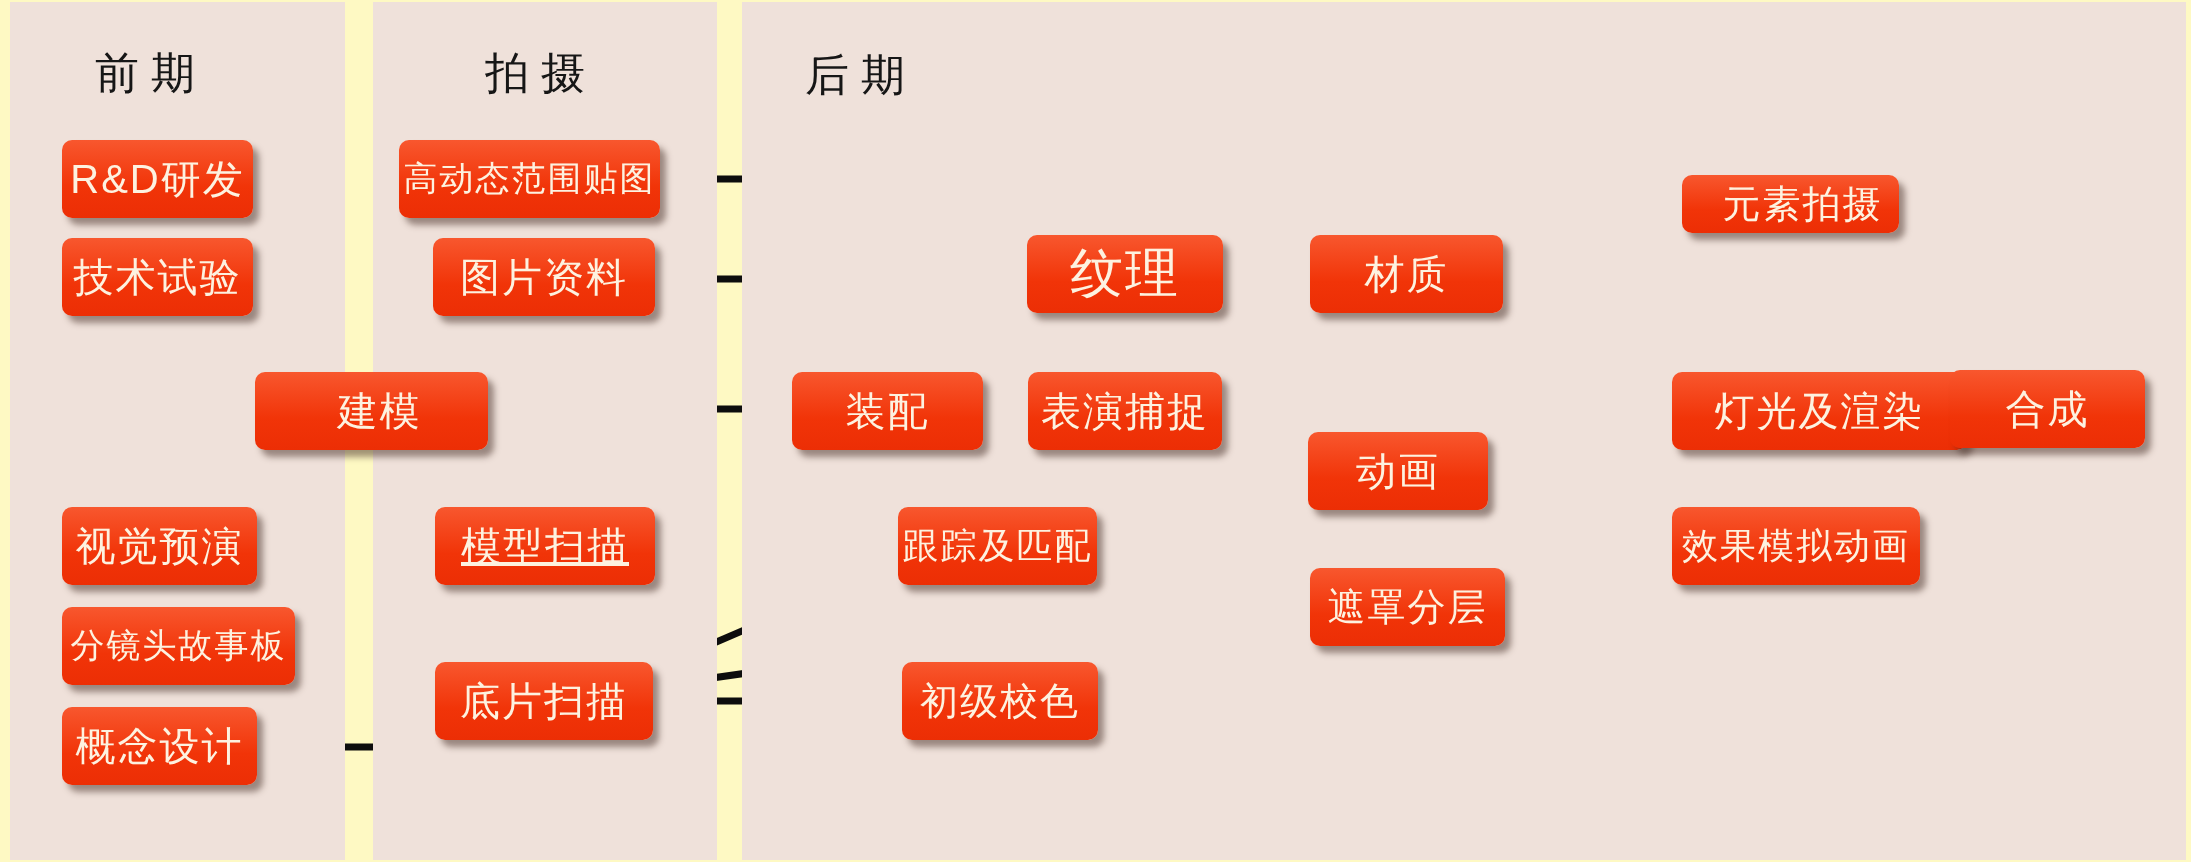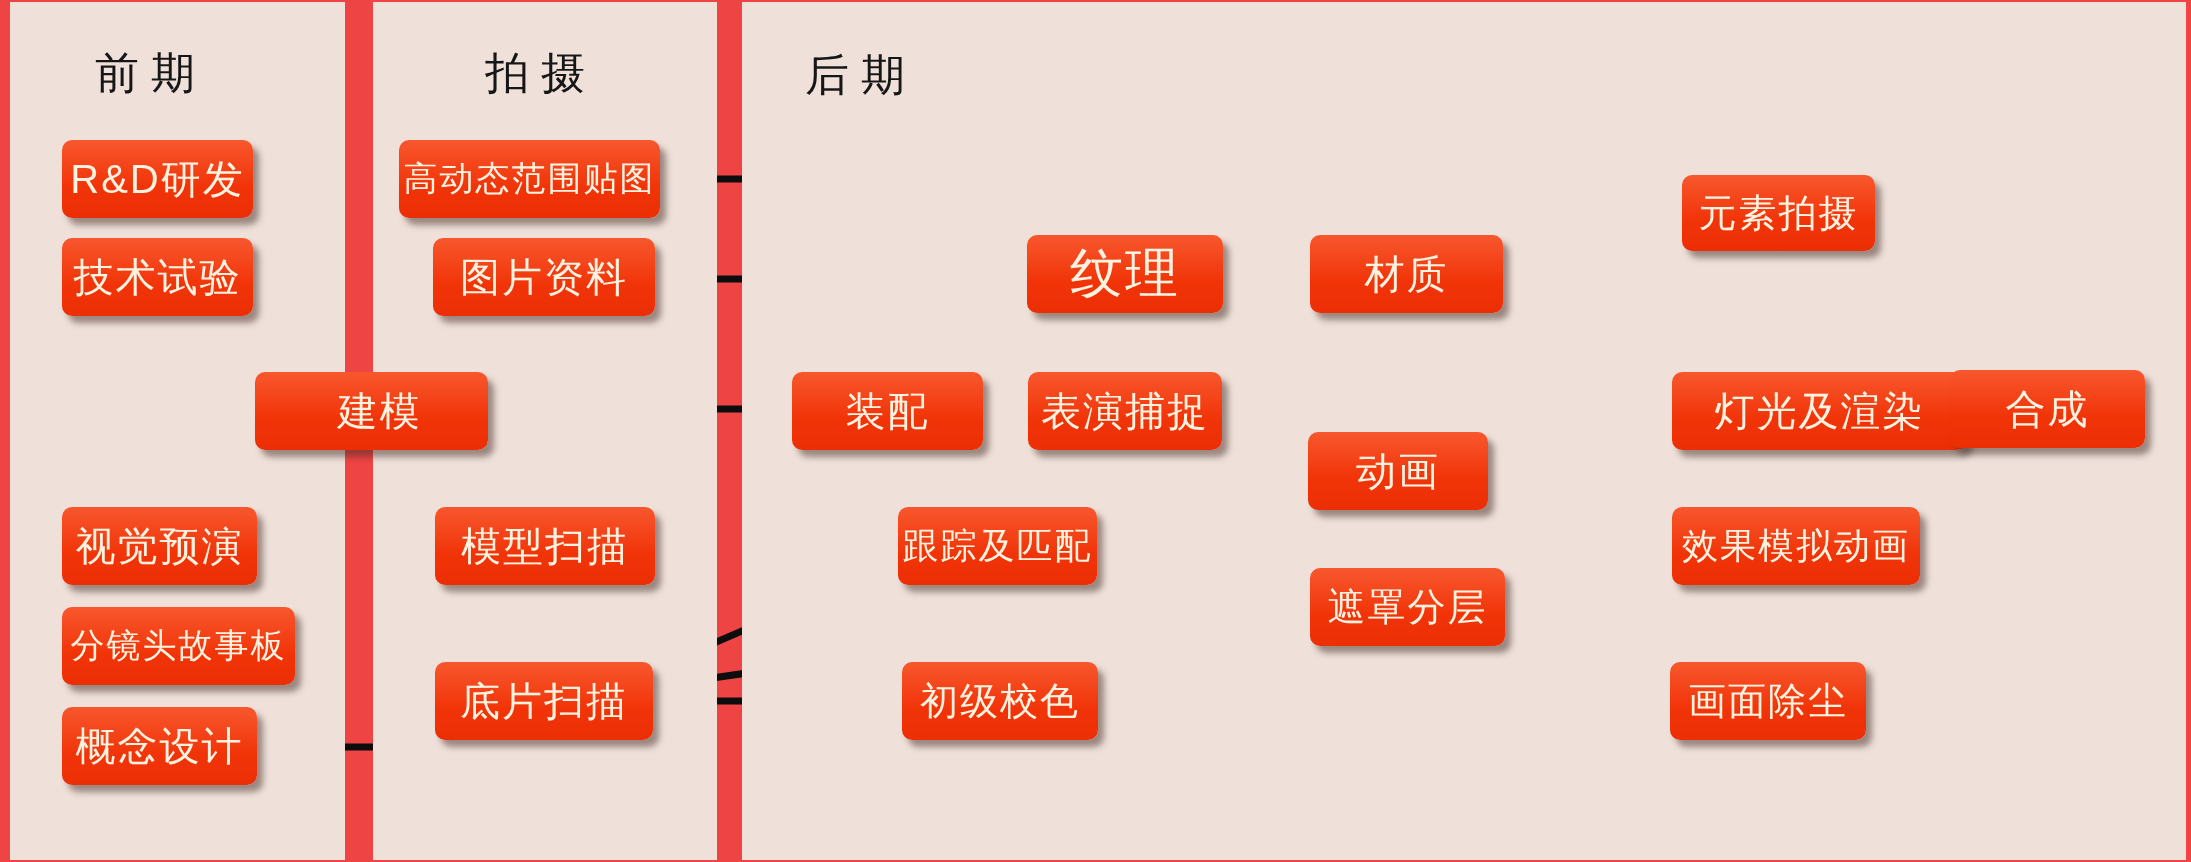--- a/index.html
+++ b/index.html
@@ -11,21 +11,21 @@
   .node{position:absolute;display:flex;align-items:center;justify-content:center;
     border-radius:10px;color:var(--node-text,#fdf2e0);
     background:linear-gradient(180deg,var(--node-top,#f8572e) 0%,#f13408 60%,var(--node-bottom,#ec2e05) 100%);
     box-shadow:6px 7px 6px rgba(70,45,38,.5);
     white-space:nowrap;letter-spacing:2px;}
   #arrows{position:absolute;left:0;top:0;pointer-events:none;}
 </style>
 </head>
 <body>
 
-<div id="stage" style="--col-bg: #efe1da; --node-top: #f8572e; --node-bottom: #ec2e05; --node-text: #fdf2e0; background: #ef4444;">
+<div id="stage" style="--col-bg: #efe1da; --node-top: #f8572e; --node-bottom: #ec2e05; --node-text: #fdf2e0; background: #fef9c3;">
   <svg id="arrows" width="2191" height="862" viewBox="0 0 2191 862">
     <defs>
       <marker id="ah" viewBox="0 0 10 10" refX="9" refY="5" markerWidth="27" markerHeight="21" markerUnits="userSpaceOnUse" orient="auto">
         <path d="M0,0 L10,5 L0,10 z" fill="#0d0d0d"></path>
       </marker>
     </defs>
     <g id="edge-group">
         <polyline points="448,318 448,366" fill="none" stroke="#0d0d0d" stroke-width="7" marker-end="url(#ah)"></polyline>
         <polyline points="303,451 264,502" fill="none" stroke="#0d0d0d" stroke-width="7" marker-end="url(#ah)"></polyline>
         <polyline points="220,705 220,688" fill="none" stroke="#0d0d0d" stroke-width="7" marker-end="url(#ah)"></polyline>
@@ -58,28 +58,27 @@
     <div class="column" style="left: 742px; width: 1444px;"></div>
     <div class="phase-label" style="left: 861px; top: 75px; color: rgb(22, 22, 22);">后期</div>
     <div class="node" style="left: 62px; top: 140px; width: 191px; height: 78px; font-size: 40px;">R&amp;D研发</div>
     <div class="node" style="left: 62px; top: 238px; width: 191px; height: 78px; font-size: 40px;">技术试验</div>
     <div class="node" style="left: 62px; top: 507px; width: 195px; height: 78px; font-size: 40px;">视觉预演</div>
     <div class="node" style="left: 62px; top: 607px; width: 233px; height: 78px; font-size: 34px;">分镜头故事板</div>
     <div class="node" style="left: 62px; top: 707px; width: 195px; height: 78px; font-size: 40px;">概念设计</div>
     <div class="node" style="left: 399px; top: 140px; width: 261px; height: 78px; font-size: 34px;">高动态范围贴图</div>
     <div class="node" style="left: 433px; top: 238px; width: 222px; height: 78px; font-size: 40px;">图片资料</div>
     <div class="node" style="left: 255px; top: 372px; width: 217px; height: 78px; font-size: 40px; padding-left: 16px;">建模</div>
-    <div class="node" style="left: 435px; top: 507px; width: 220px; height: 78px; font-size: 40px;">模型扫描</div>
+    <div class="node" style="left: 435px; top: 507px; width: 220px; height: 78px; font-size: 40px; text-decoration: underline;">模型扫描</div>
     <div class="node" style="left: 435px; top: 662px; width: 218px; height: 78px; font-size: 40px;">底片扫描</div>
     <div class="node" style="left: 1027px; top: 235px; width: 196px; height: 78px; font-size: 53px;">纹理</div>
     <div class="node" style="left: 1310px; top: 235px; width: 193px; height: 78px; font-size: 40px;">材质</div>
     <div class="node" style="left: 792px; top: 372px; width: 191px; height: 78px; font-size: 40px;">装配</div>
     <div class="node" style="left: 1028px; top: 372px; width: 194px; height: 78px; font-size: 40px;">表演捕捉</div>
-    <div class="node" style="left: 1682px; top: 175px; width: 193px; height: 76px; font-size: 38px;">元素拍摄</div>
+    <div class="node" style="left: 1682px; top: 175px; width: 193px; height: 58px; font-size: 38px; padding-left: 24px;">元素拍摄</div>
     <div class="node" style="left: 1672px; top: 372px; width: 295px; height: 78px; font-size: 40px;">灯光及渲染</div>
     <div class="node" style="left: 1950px; top: 370px; width: 195px; height: 78px; font-size: 40px;">合成</div>
     <div class="node" style="left: 1308px; top: 432px; width: 180px; height: 78px; font-size: 40px;">动画</div>
     <div class="node" style="left: 898px; top: 507px; width: 199px; height: 78px; font-size: 36px;">跟踪及匹配</div>
     <div class="node" style="left: 1672px; top: 507px; width: 248px; height: 78px; font-size: 36px;">效果模拟动画</div>
     <div class="node" style="left: 1310px; top: 568px; width: 195px; height: 78px; font-size: 38px;">遮罩分层</div>
     <div class="node" style="left: 902px; top: 662px; width: 196px; height: 78px; font-size: 38px;">初级校色</div>
-    <div class="node" style="left: 1670px; top: 662px; width: 196px; height: 78px; font-size: 38px;">画面除尘</div>
   </div>
 
 </body></html>

